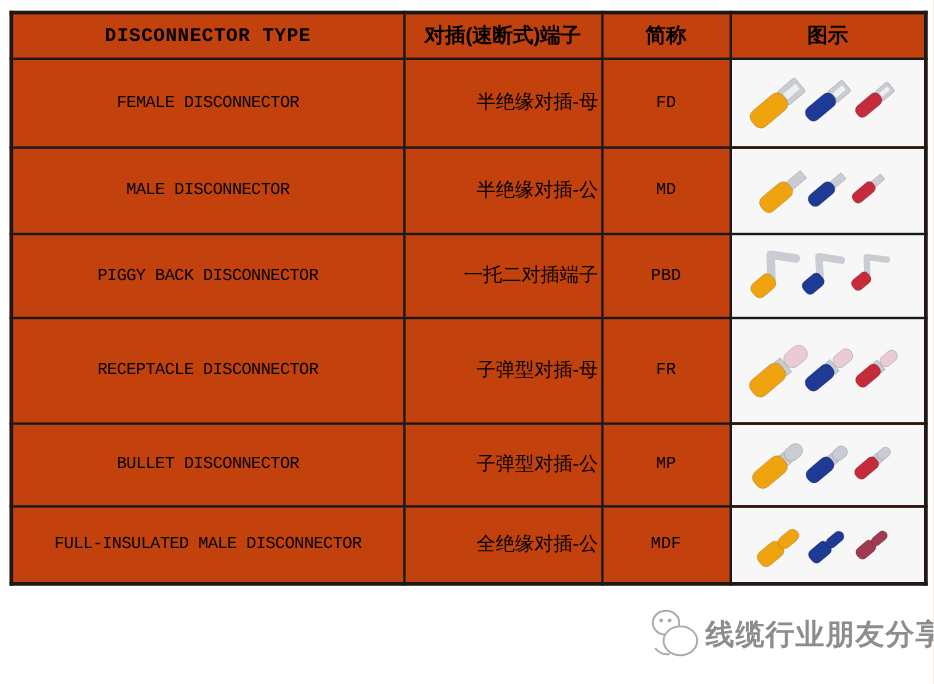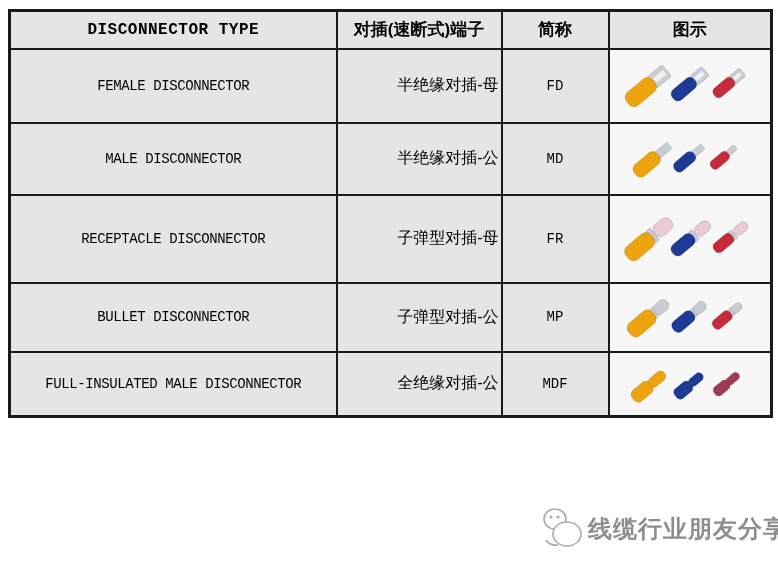--- a/index.html
+++ b/index.html
@@ -10,21 +10,21 @@
     overflow:hidden;
     font-family:"Liberation Mono","DejaVu Sans Mono",monospace;
     color:#000;
   }
   table.spec{
     position:absolute;left:8px;top:9px;
     width:762px;
     border-collapse:collapse;
     table-layout:fixed;
     border:3px solid #1a1a1a;
-    background:#e5e5e5;
+    background:#c2410c;
   }
   th,td{
     border:2px solid #1a1a1a;
     text-align:center;
     vertical-align:middle;
     padding:0 2px;
     overflow:hidden;
   }
   th{
     font-weight:bold;
@@ -153,20 +153,43 @@
             </g>
             <g transform="translate(106,45) rotate(-40)" fill="#C52B3A">
               <rect x="24" y="-3.5" width="14" height="7" rx="1" fill="#C9CCD2"></rect>
               <rect x="0" y="-6" width="26" height="12" rx="5"></rect>
             </g>
           </svg>
         </div>
       </td>
     </tr>
 
+    <tr class="r3">
+      <td class="type">PIGGY BACK DISCONNECTOR</td>
+      <td class="cn">一托二对插端子</td>
+      <td class="abbr">PBD</td>
+      <td class="photo">
+        <div class="photo-wrap">
+          <svg class="photo-svg" width="152" height="62" viewBox="0 0 160 70">
+            <g transform="translate(10,52) rotate(-40)" fill="#EFA30E">
+              <path d="M22 0 L36 -18 L52 0" fill="none" stroke-width="8" stroke-linejoin="round" stroke-linecap="round" stroke="#C9CCD2"></path>
+              <rect x="0" y="-8" width="24" height="16" rx="6"></rect>
+            </g>
+            <g transform="translate(58,49) rotate(-40)" fill="#1E3A94">
+              <path d="M19 0 L31 -16 L45 0" fill="none" stroke-width="7" stroke-linejoin="round" stroke-linecap="round" stroke="#C9CCD2"></path>
+              <rect x="0" y="-7" width="21" height="14" rx="5"></rect>
+            </g>
+            <g transform="translate(104,46) rotate(-40)" fill="#C52B3A">
+              <path d="M17 0 L28 -14 L41 0" fill="none" stroke-width="6" stroke-linejoin="round" stroke-linecap="round" stroke="#C9CCD2"></path>
+              <rect x="0" y="-6" width="19" height="12" rx="4.5"></rect>
+            </g>
+          </svg>
+        </div>
+      </td>
+    </tr>
 
     <tr class="r4">
       <td class="type">RECEPTACLE DISCONNECTOR</td>
       <td class="cn">子弹型对插-母</td>
       <td class="abbr">FR</td>
       <td class="photo">
         <div class="photo-wrap">
           <svg class="photo-svg" width="152" height="70" viewBox="0 0 160 70">
             <g transform="translate(14,54) rotate(-40)" fill="#EFA30E">
               <rect x="32" y="-8" width="6" height="16" fill="#C9CCD2"></rect>

